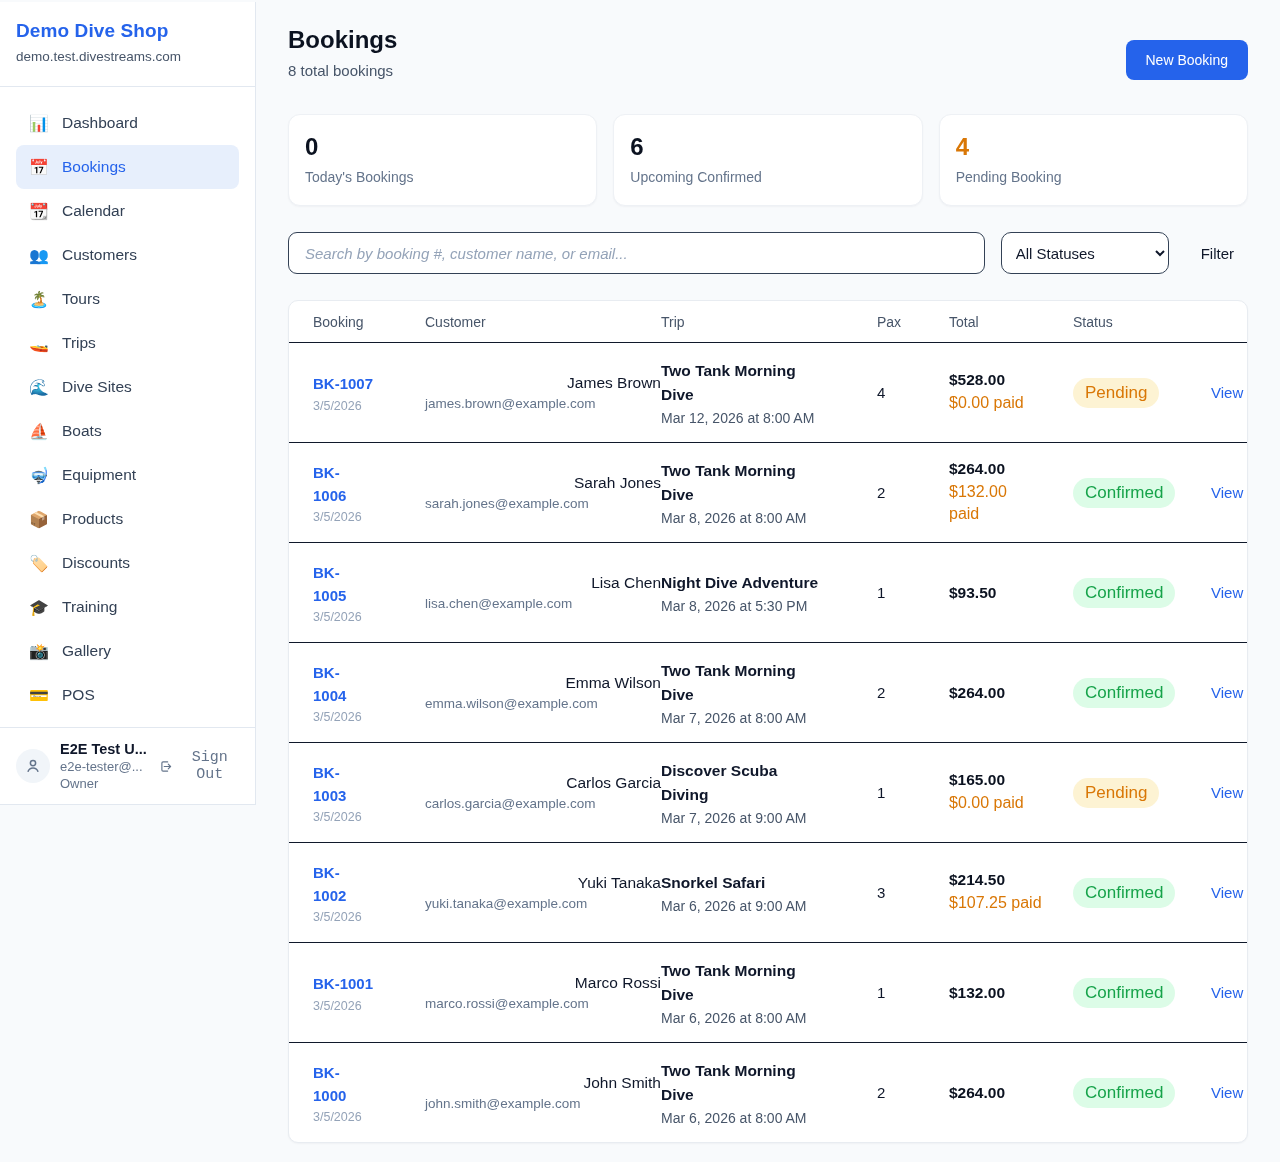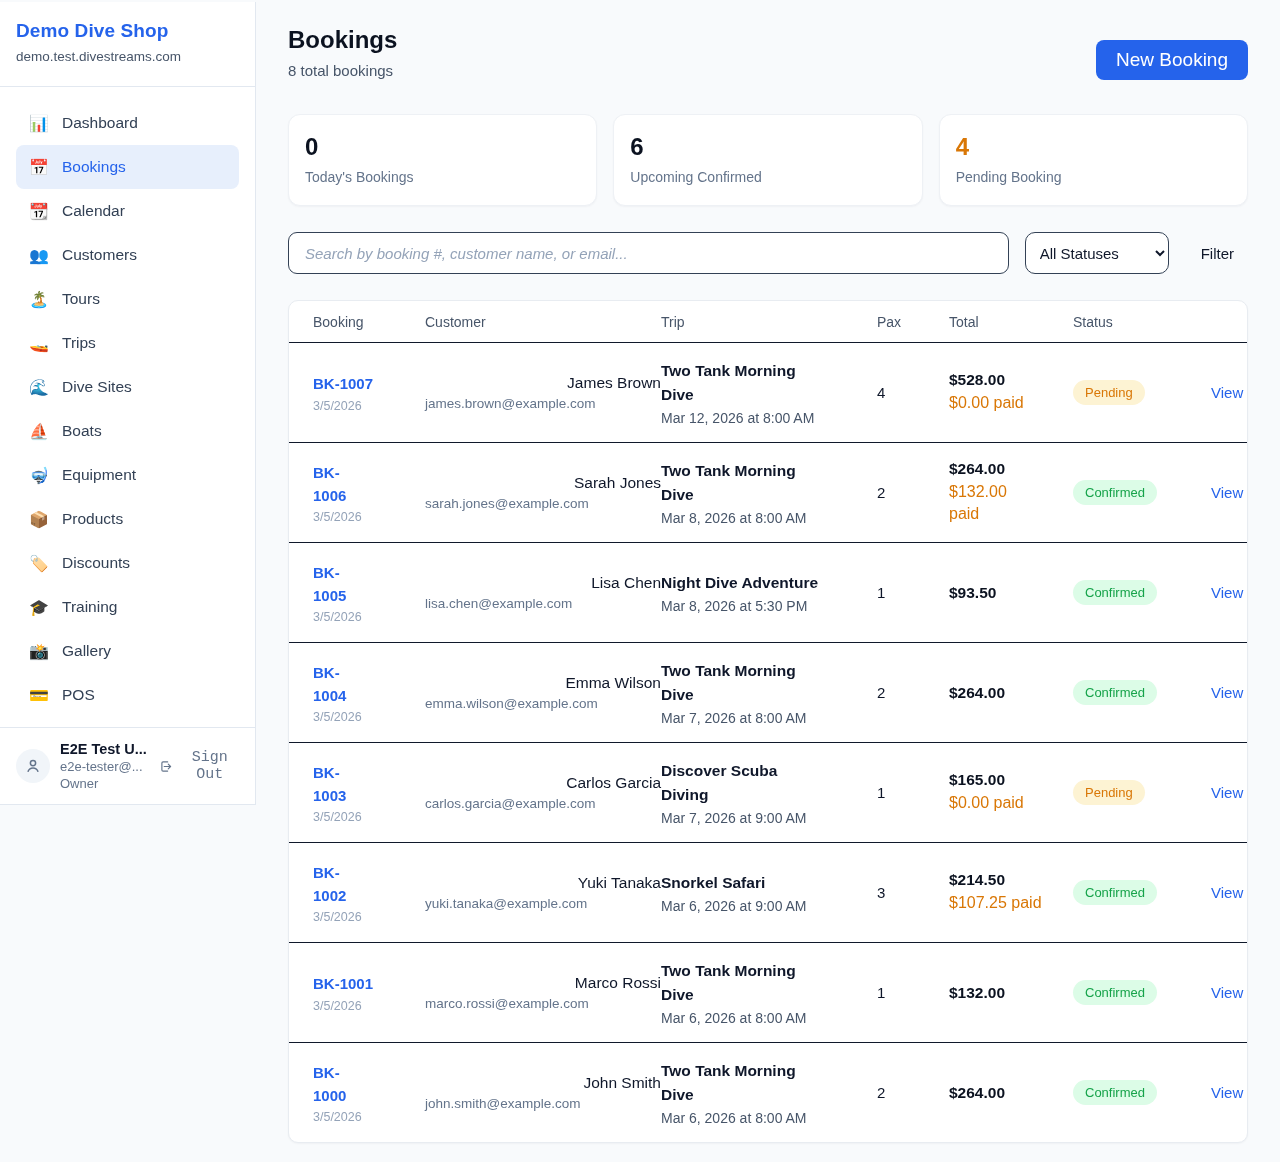--- a/index.html
+++ b/index.html
@@ -42,42 +42,42 @@
     font-family:Liberation Mono, monospace;
   }
 
   
   .main { position:absolute; left:256px; top:0; width:1024px; padding:26px 32px 32px; }
   .page-head { display:flex; align-items:flex-start; justify-content:space-between; }
   .page-title { font-size:24px; font-weight:bold; color:#0b1220; }
   .page-subtitle { margin-top:8px; font-size:15px; color:#475569; }
   .btn-primary {
     background:#2563eb; color:#fff; border:none; border-radius:8px;
-    padding:0 20px; height:40px; font-size:19px; font-weight:500;
+    padding:0 20px; height:40px; font-size:14px; font-weight:500;
     font-family:inherit; cursor:pointer; margin-top:14px;
   }
 
   .stats { display:flex; gap:16px; margin-top:34px; }
   .stat-card {
     flex:1; background:#fff; border:1px solid #eef1f5; border-radius:12px;
     padding:18px 16px 20px; box-shadow:0 1px 2px rgba(15,23,42,.04);
   }
   .stat-value { font-size:24px; font-weight:bold; color:#0b1220; }
   .stat-card.accent .stat-value { color:#d97706; }
   .stat-label { margin-top:8px; font-size:14px; color:#64748b; }
 
   .controls { display:flex; align-items:center; margin-top:26px; gap:16px; }
   .search-input {
     flex:1; height:42px; border:1px solid #334155; border-radius:9px;
     padding:0 16px; font-size:15px; color:#0f172a; background:#fff;
     font-family:inherit; outline:none;font-style:italic;
   }
   .search-input::placeholder { color:#94a3b8; }
   .status-select {
-    height:42px; width:144px; border:1px solid #334155; border-radius:10px;
+    height:42px; width:168px; border:1px solid #334155; border-radius:10px;
     background:#fff; font-size:15px; color:#0f172a; padding:0 10px;
     font-family:inherit; cursor:pointer;
   }
   .filter-label { font-size:15px; color:#0f172a; margin:0 14px 0 16px;
     background:none; border:none; font-family:inherit; cursor:pointer; }
 
   
   .table-card {
     margin-top:26px; background:#fff; border:1px solid #e8ecf1; border-radius:10px;
     box-shadow:0 1px 2px rgba(15,23,42,.04); overflow:hidden;
@@ -94,21 +94,21 @@
   .cell-date { margin-top:3px; font-size:12.5px; color:#94a3b8; }
   .cust-name { font-size:15.5px; color:#0f172a;text-align:right; }
   .cust-email { margin-top:4px; font-size:13.5px; color:#64748b; }
   .trip-name { font-size:15.5px; font-weight:600; color:#0f172a; white-space:pre-line; line-height:1.5; }
   .trip-date { margin-top:4px; font-size:14px; color:#475569; }
   .cell-pax { font-size:15px; color:#0f172a; }
   .total-amt { font-size:15.5px; font-weight:bold; color:#0b1220; }
   .total-paid { margin-top:3px; font-size:16px; color:#d97706; white-space:pre-line; line-height:1.4; }
   .total-paid:empty { display:none; }
   .badge {
-    display:inline-block; padding:5px 12px; border-radius:999px; font-size:13px;
+    display:inline-block; padding:5px 12px; border-radius:999px; font-size:17px;
   }
   .badge.pending { background:#fdf3d3; color:#d97706; }
   .badge.confirmed { background:#dcfce7; color:#16a34a; }
   .cell-view { color:#2563eb; font-size:15px; font-weight:500; cursor:pointer; padding-left:19px; }
 </style>
 </head>
 <body>
 
 <aside class="sidebar">
   <div class="brand">

